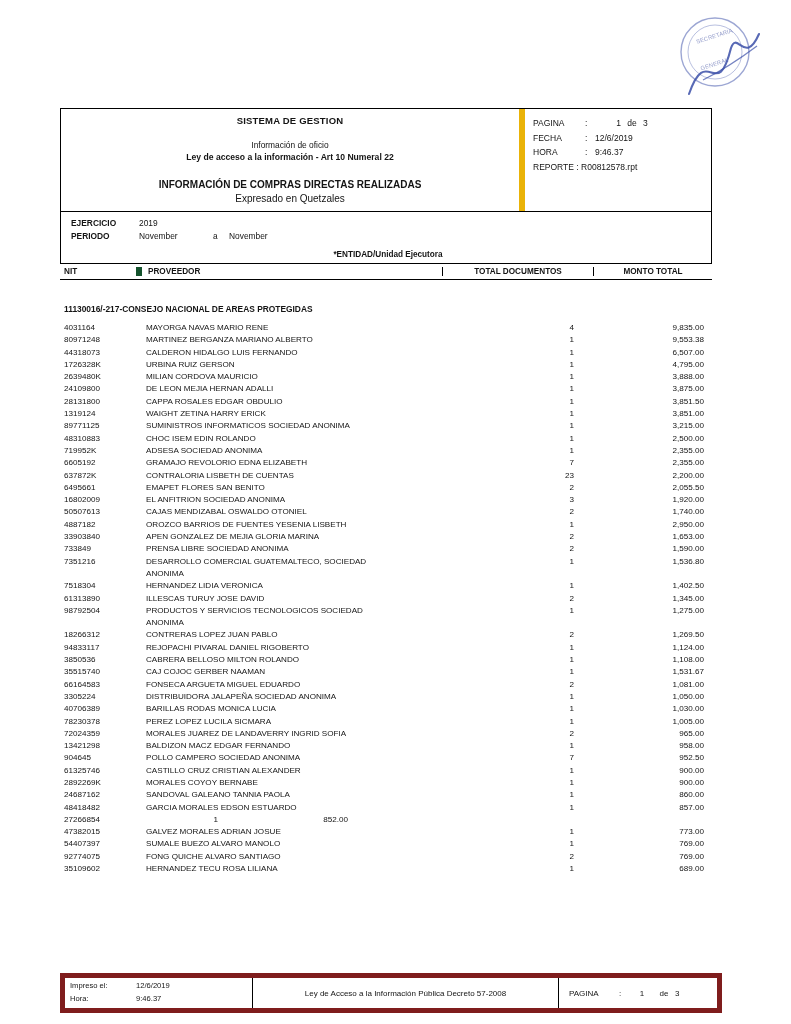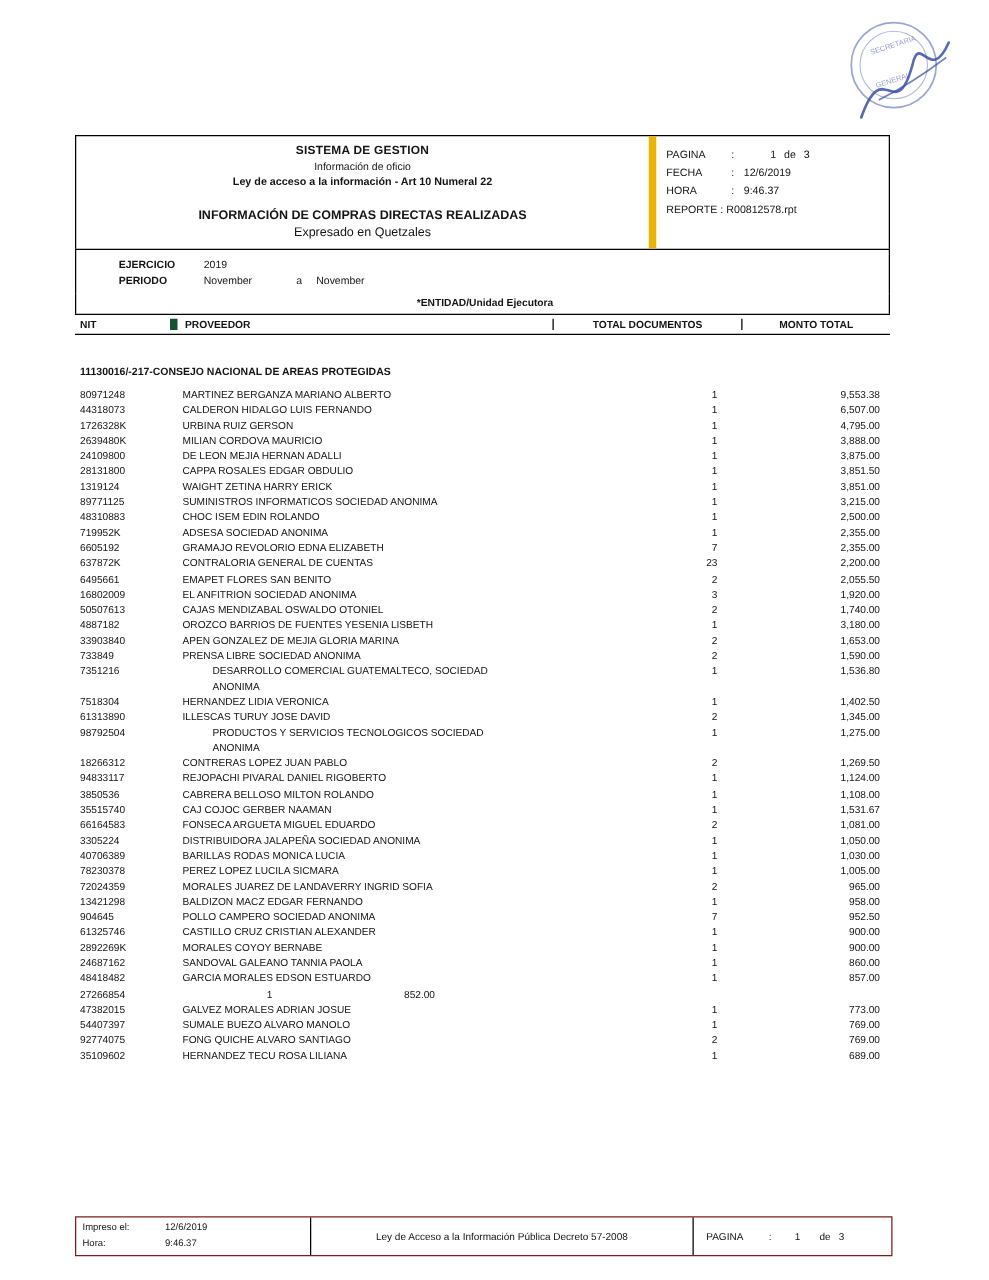--- a/index.html
+++ b/index.html
@@ -54,21 +54,21 @@
     width: 178px;
     border-left: 6px solid #eab308;
     padding: 7px 0 4px 8px;
     font-size: 8.5px;
     line-height: 14.5px;
   }
   .t-title {
     font-size: 9.5px;
     font-weight: bold;
     letter-spacing: .2px;
-    margin-bottom: 2px;
+    margin-bottom: 14px;
   }
   .t-sub {
     font-size: 8.4px;
     margin-bottom: 2px;
   }
   .t-sub2 {
     font-size: 8.6px;
     font-weight: bold;
     margin-bottom: 17px;
   }
@@ -83,21 +83,21 @@
   .kv { white-space: nowrap; }
   .kv .k { display: inline-block; width: 52px; }
   .kv .c { display: inline-block; width: 10px; }
   .kv .mid { display: inline-block; width: 26px; text-align: right; }
   .kv .mid2 { display: inline-block; width: 22px; text-align: center; }
 
   
   .ejer {
     border: 1px solid #000;
     border-bottom: none;
-    padding: 5px 0 4px 34px;
+    padding: 5px 0 4px 10px;
     font-size: 8.4px;
     line-height: 13px;
   }
   .ejer .lbl {
     display: inline-block;
     width: 68px;
     font-weight: bold;
   }
   .ejer .v1 { display: inline-block; width: 74px; }
   .ejer .sep { display: inline-block; width: 16px; }
@@ -140,29 +140,29 @@
   .row {
     display: flex;
     align-items: flex-start;
     line-height: 12.3px;
     min-height: 12.3px;
   }
   .r-nit   { width: 82px; padding-left: 4px; }
   .r-prov  { flex: 1 1 auto; padding-right: 8px; }
   .r-docs  { width: 72px; text-align: right; padding-right: 26px; }
   .r-monto { width: 104px; text-align: right; padding-right: 8px; }
-  .r-prov .cont { display: block; margin-left: 24px; }
+  .r-prov .cont { display: block; }
 
   
   .foot {
     position: absolute;
     left: 60px;
     top: 973px;
     width: 652px;
-    border: 1px solid #7f1d1d;
+    border: 5px solid #7f1d1d;
     display: flex;
     font-size: 7.6px;
     height: 30px;
     justify-content: flex-end;
   }
   .f-left {
     width: 182px;
     padding: 2px 0 0 5px;
     line-height: 12.5px;
   }
@@ -244,20 +244,26 @@
       <div class="c-nit">NIT</div>
       <div class="c-prov">PROVEEDOR</div>
       <div class="c-docs">TOTAL DOCUMENTOS</div>
       <div class="c-monto">MONTO TOTAL</div>
     </div>
 
     <div class="group-title">11130016/-217-CONSEJO NACIONAL DE AREAS PROTEGIDAS</div>
 
     <div class="rows" id="rows-container">
         <div class="row">
+          <div class="r-nit">4031164</div>
+          <div class="r-prov">MAYORGA NAVAS MARIO RENE</div>
+          <div class="r-docs">4</div>
+          <div class="r-monto">9,835.00</div>
+        </div>
+        <div class="row">
           <div class="r-nit">80971248</div>
           <div class="r-prov">MARTINEZ BERGANZA MARIANO ALBERTO</div>
           <div class="r-docs">1</div>
           <div class="r-monto">9,553.38</div>
         </div>
         <div class="row">
           <div class="r-nit">44318073</div>
           <div class="r-prov">CALDERON HIDALGO LUIS FERNANDO</div>
           <div class="r-docs">1</div>
           <div class="r-monto">6,507.00</div>
@@ -311,21 +317,21 @@
           <div class="r-monto">2,355.00</div>
         </div>
         <div class="row">
           <div class="r-nit">6605192</div>
           <div class="r-prov">GRAMAJO REVOLORIO EDNA ELIZABETH</div>
           <div class="r-docs">7</div>
           <div class="r-monto">2,355.00</div>
         </div>
         <div class="row">
           <div class="r-nit">637872K</div>
-          <div class="r-prov">CONTRALORIA GENERAL DE CUENTAS</div>
+          <div class="r-prov">CONTRALORIA LISBETH DE CUENTAS</div>
           <div class="r-docs">23</div>
           <div class="r-monto">2,200.00</div>
         </div>
         <div class="row">
           <div class="r-nit">6495661</div>
           <div class="r-prov">EMAPET FLORES SAN BENITO</div>
           <div class="r-docs">2</div>
           <div class="r-monto">2,055.50</div>
         </div>
         <div class="row">
@@ -337,21 +343,21 @@
         <div class="row">
           <div class="r-nit">50507613</div>
           <div class="r-prov">CAJAS MENDIZABAL OSWALDO OTONIEL</div>
           <div class="r-docs">2</div>
           <div class="r-monto">1,740.00</div>
         </div>
         <div class="row">
           <div class="r-nit">4887182</div>
           <div class="r-prov">OROZCO BARRIOS DE FUENTES YESENIA LISBETH</div>
           <div class="r-docs">1</div>
-          <div class="r-monto">3,180.00</div>
+          <div class="r-monto">2,950.00</div>
         </div>
         <div class="row">
           <div class="r-nit">33903840</div>
           <div class="r-prov">APEN GONZALEZ DE MEJIA GLORIA MARINA</div>
           <div class="r-docs">2</div>
           <div class="r-monto">1,653.00</div>
         </div>
         <div class="row">
           <div class="r-nit">733849</div>
           <div class="r-prov">PRENSA LIBRE  SOCIEDAD ANONIMA</div>

